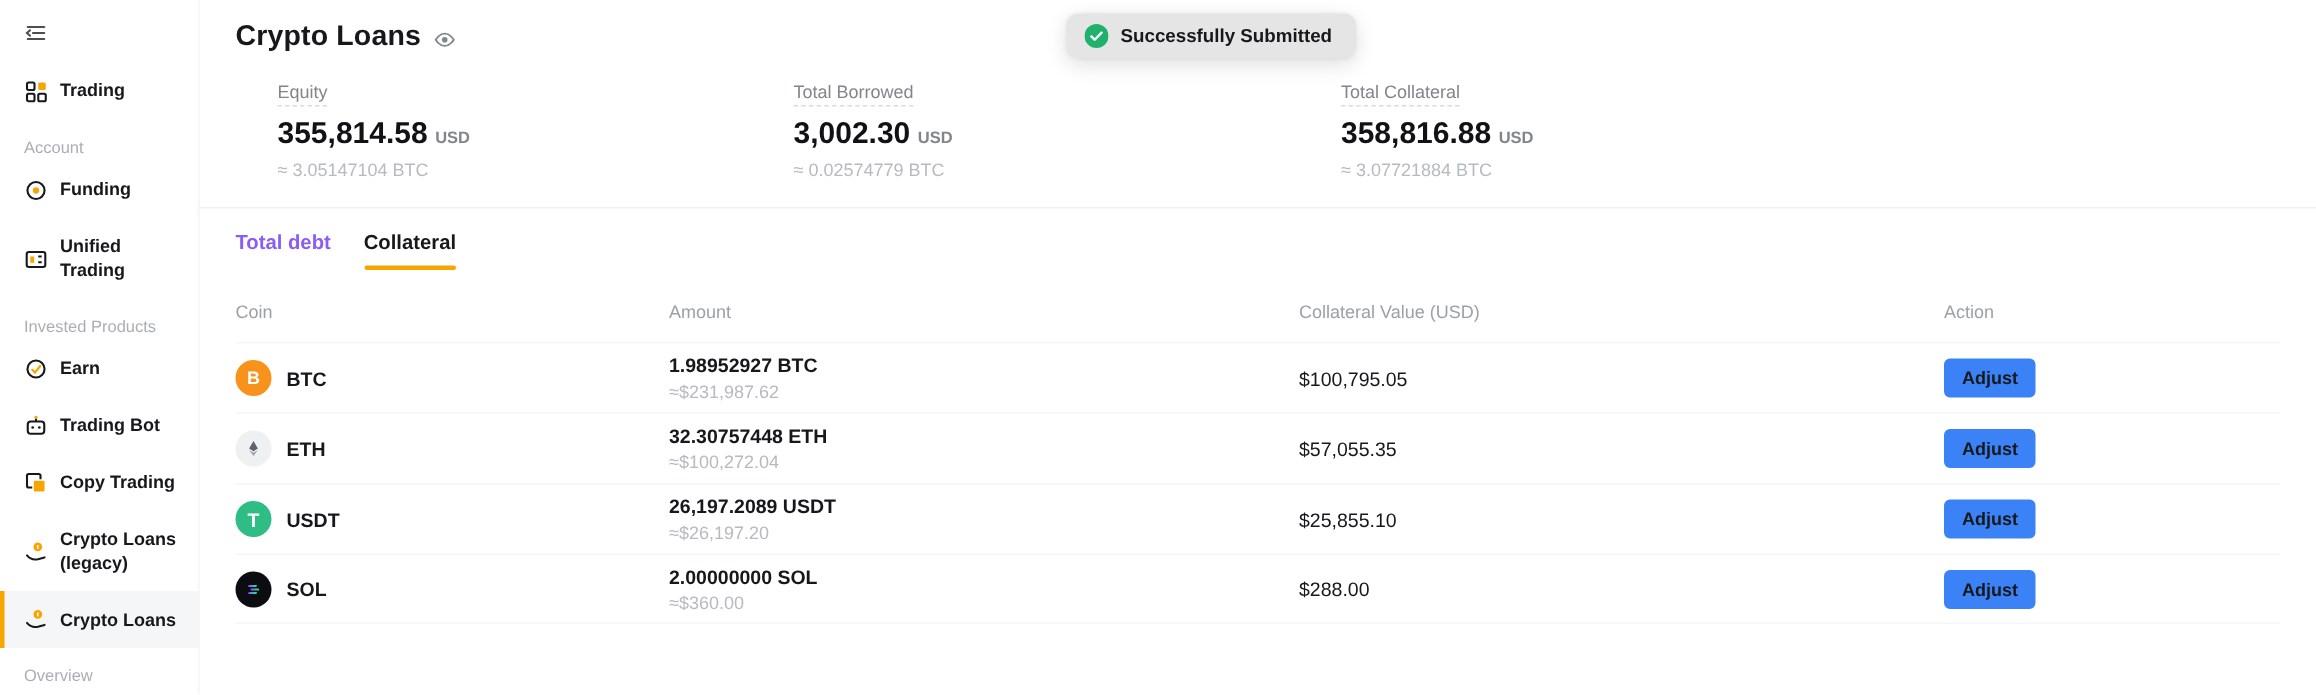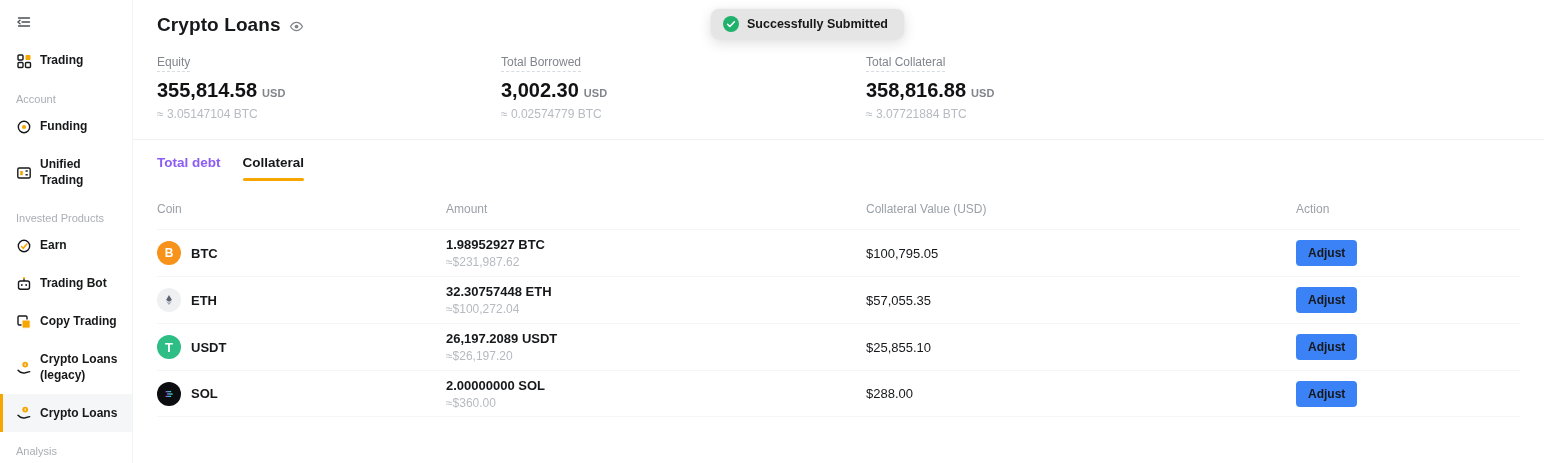--- a/index.html
+++ b/index.html
@@ -23,21 +23,21 @@
   .side-section{ font-size:11px; color:#aaaeb5; padding:13px 16px 3px; font-weight:400; }
   .ic16{ width:16px; height:16px; flex:0 0 16px; }
 
   
   .main{ position:absolute; left:133px; top:0; width:1411px; height:463px; }
   .main-header{ padding:14px 24px 18px; }
   .title-row{ display:flex; align-items:center; gap:8px; }
   .page-title{ font-size:19px; font-weight:700; letter-spacing:.1px; }
   .eye{ cursor:pointer; margin-top:2px; }
 
-  .stats{ display:flex; margin-top:16px; }
+  .stats{ display:flex; margin-top:16px;margin-left:28px; }
   .stat:nth-child(1){ width:344px; }
   .stat:nth-child(2){ width:365px; }
   .stat-label{ font-size:12px; color:#81858c; display:inline-block;
     border-bottom:1px dashed #d8dbe0; padding-bottom:2px; }
   .stat-line{ margin-top:7px; display:flex; align-items:baseline; gap:5px; }
   .stat-value{ font-size:20px; font-weight:700; color:#121214; }
   .stat-cur{ font-size:11px; font-weight:600; color:#81858c; }
   .stat-approx{ margin-top:5px; font-size:12px; color:#b6bac1; }
 
   .divider-h{ border-top:1px solid #f0f1f4; }
@@ -186,21 +186,21 @@
     <span>
         <svg class="ic16" viewBox="0 0 16 16">
           <circle cx="9.2" cy="4.6" r="2.9" fill="#f7a600"></circle>
           <line x1="9.2" y1="3.4" x2="9.2" y2="5.8" stroke="#fff" stroke-width="1"></line>
           <path d="M2 10.3c1.9 2.3 4.8 3.1 7.3 2.5l4.4-1.2" fill="none" stroke="#17181a" stroke-width="1.4" stroke-linecap="round"></path>
         </svg>
       </span>
     <span class="lbl">Crypto Loans</span>
   </div>
 
-  <div class="side-section">Analysis</div>
+  <div class="side-section">Overview</div>
 
   <div class="side-item">
     
     
   </div>
 
 </nav>
 
 <main class="main">
 

